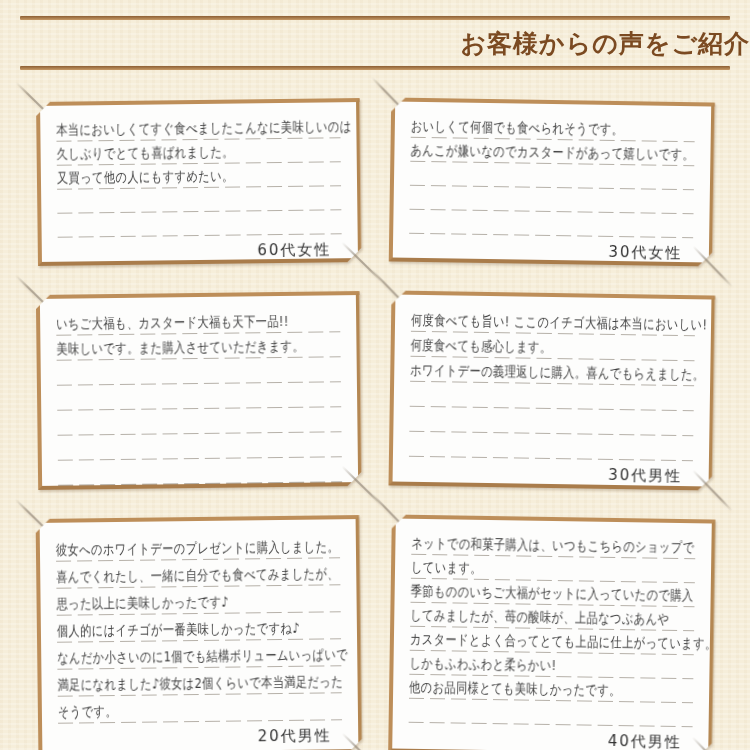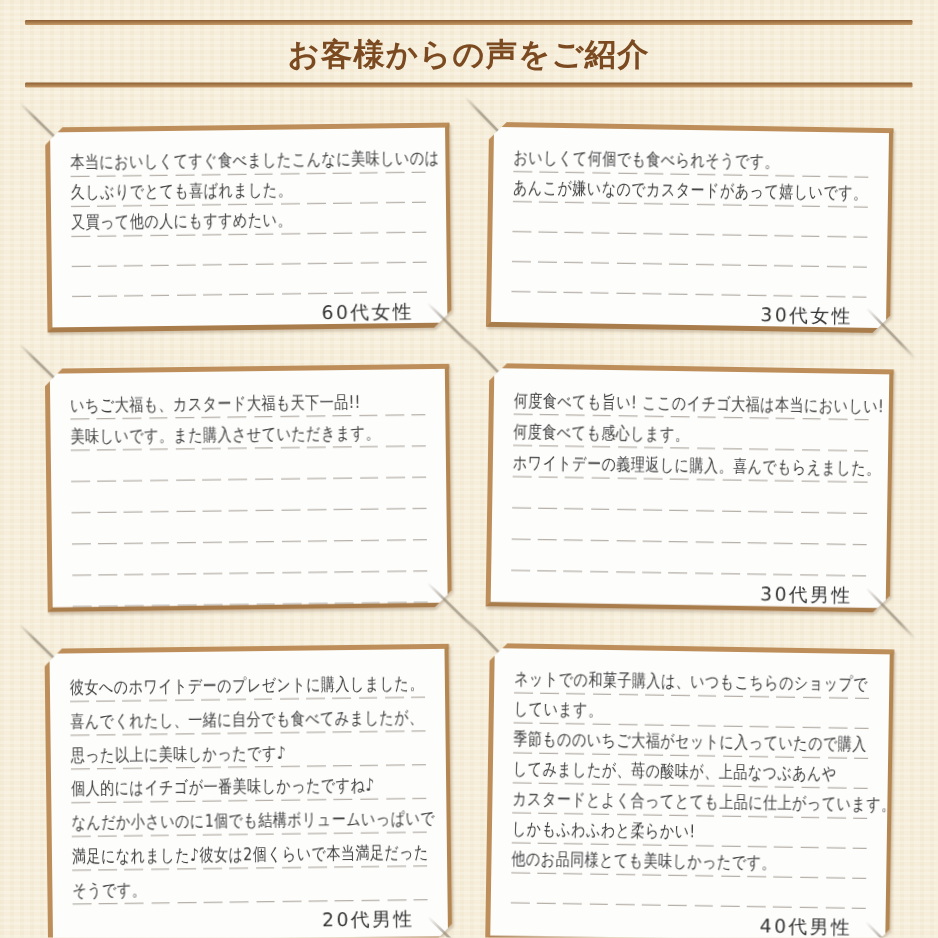--- a/index.html
+++ b/index.html
@@ -13,21 +13,21 @@
     overflow:hidden;
   }
   .header{padding-top:16px;}
   .rule{
     height:4px;margin:0 20px;
     background:linear-gradient(#8c5e33,#c79a66);
     border-radius:1px;
   }
   h1.title{
     margin:7px 0 6px;
-    text-align:center;
+    text-align:right;
     font-size:25px;
     font-weight:bold;
     letter-spacing:1px;
     color:#7b4a21;
   }
   .cards{
     display:grid;
     grid-template-columns:1fr 1fr;
     grid-template-rows:164px 195px 238px;
     column-gap:29px;

